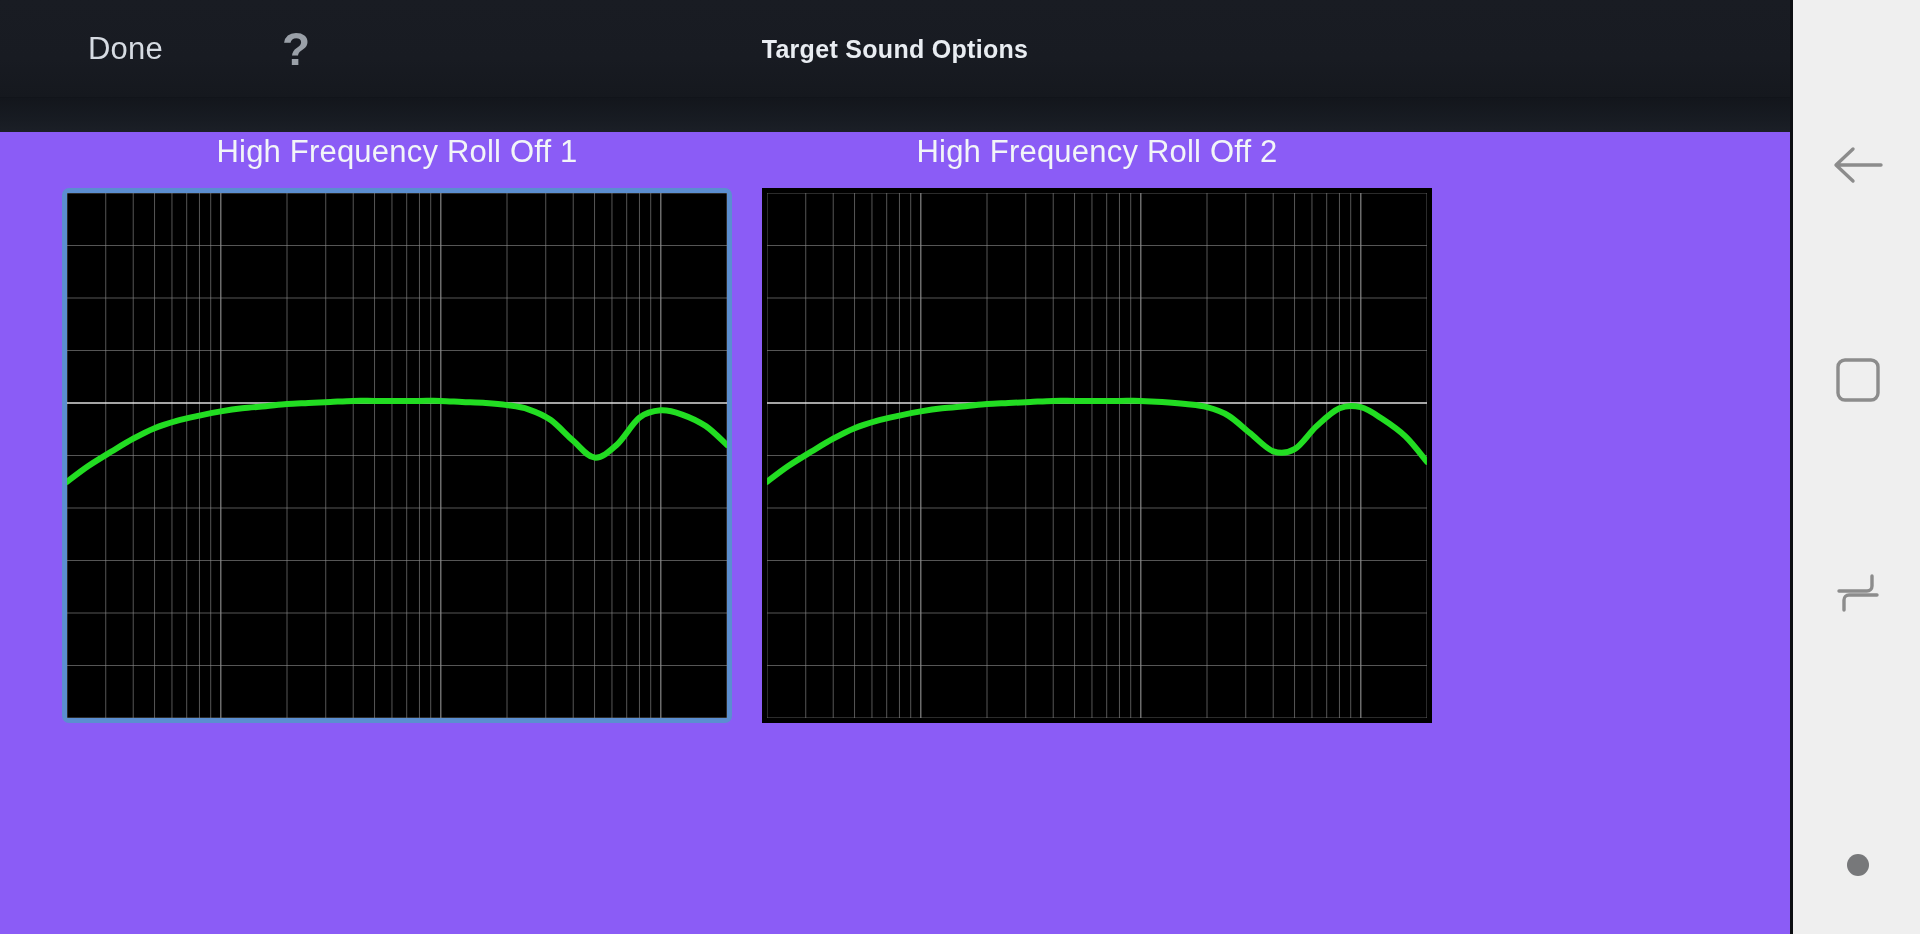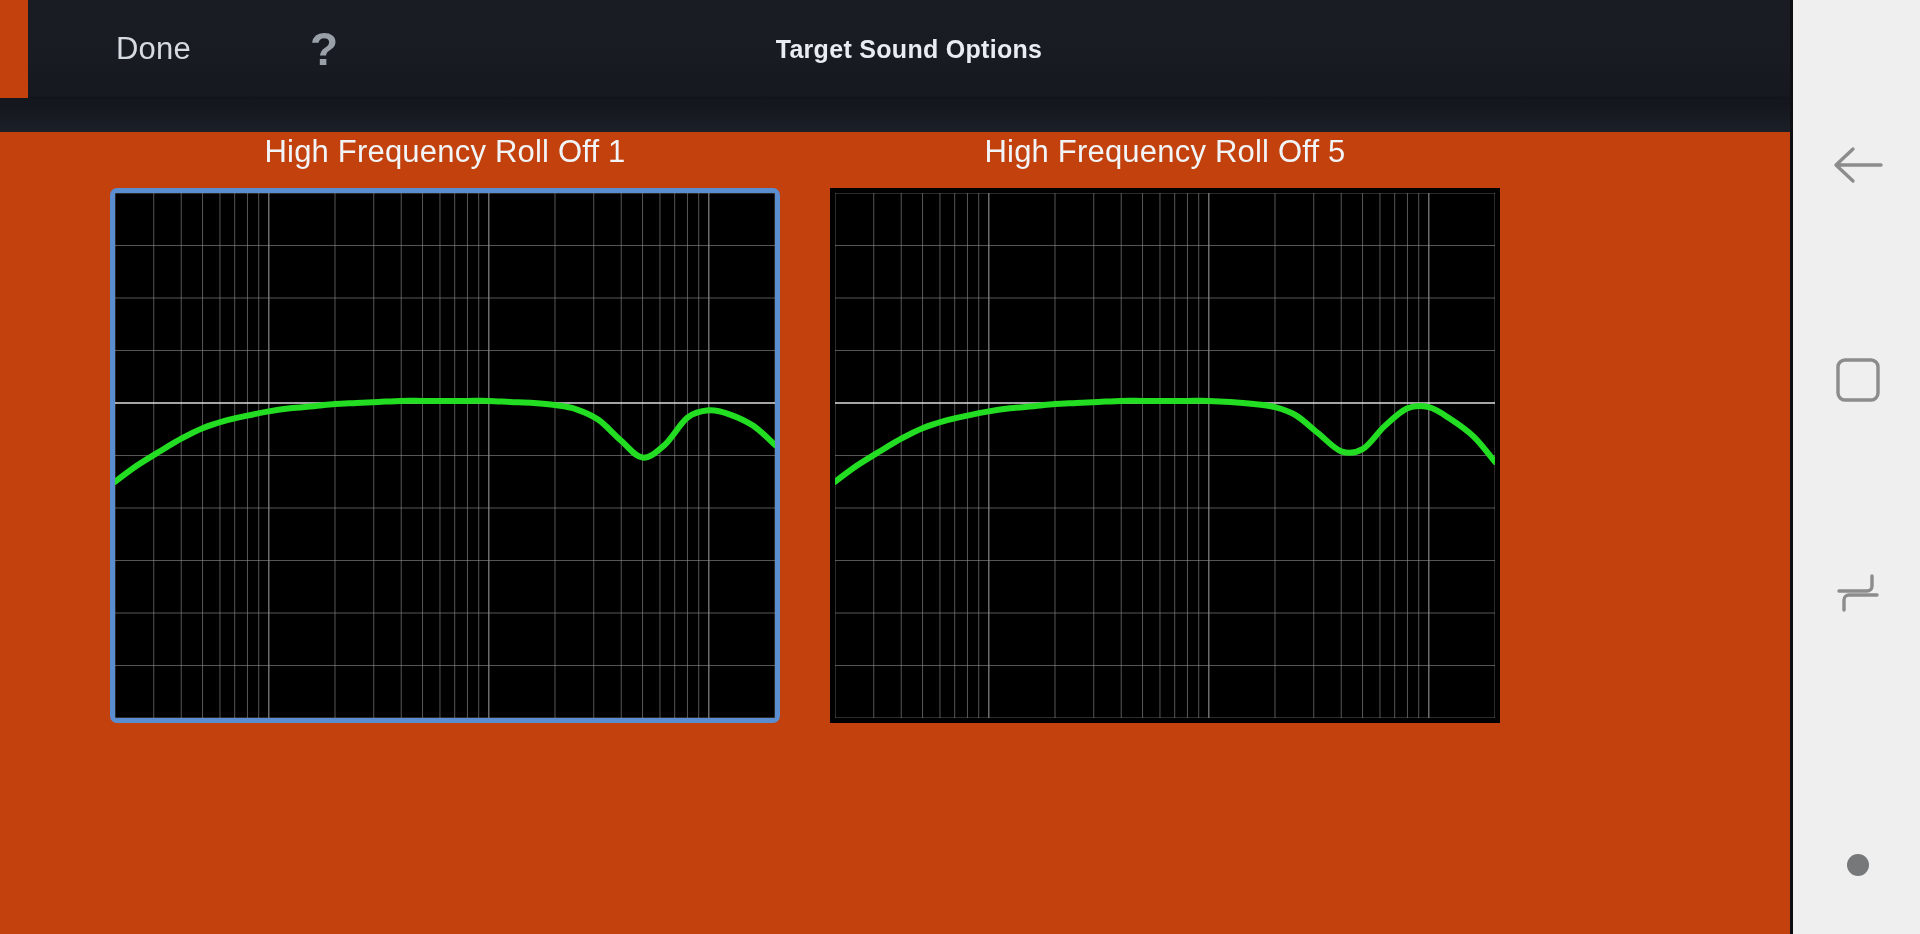--- a/index.html
+++ b/index.html
@@ -8,23 +8,22 @@
     background: #15181e;
     font-family: "Liberation Sans", sans-serif;
     overflow: hidden;
   }
   #app { position: relative; width: 1920px; height: 934px; display: flex; }
 
   
   #screen {
     position: relative;
     width: 1790px; height: 934px;
-    background: #c2410c;
+    background: #8b5cf6;
     overflow: hidden;
-    padding-left: 28px;
   }
 
   
   #header {
     position: relative;
     height: 98px; width: 100%;
     background: linear-gradient(180deg,#191c23 0%,#181b22 60%,#15181e 100%);
     border-bottom: 1px solid #11141a;
   }
   #done-btn {
@@ -46,21 +45,21 @@
   }
   #header-shadow {
     position: absolute; left:0; right:0; top: 98px; height: 34px;
     background: linear-gradient(180deg,#13161c 0%,#181c23 70%,#1b1f27 100%);
   }
 
   
   #main { position: relative; width: 100%; height: 836px; padding-top: 36px; }
   #charts { display: flex; padding-left: 62px; gap: 30px; }
 
-  .chart-block { position: relative; margin-left: 20px; }
+  .chart-block { position: relative; }
   .chart-title {
     text-align: center; font-size: 31px; color: #f2f5f8;
     margin-bottom: 14px; letter-spacing: .2px; height: 40px;
   }
   .chart-frame {
     position: relative;
     background: #000;
     padding: 0;
   }
   .chart-frame.selected {
@@ -150,21 +149,21 @@
                 <line x1="0" y1="157.5" x2="660" y2="157.5" stroke="#8a8a8a" stroke-width="1" stroke-opacity="0.62"></line>
                 <line x1="0" y1="105" x2="660" y2="105" stroke="#8a8a8a" stroke-width="1" stroke-opacity="0.62"></line>
                 <line x1="0" y1="52.5" x2="660" y2="52.5" stroke="#8a8a8a" stroke-width="1" stroke-opacity="0.62"></line>
                 <line x1="0" y1="0" x2="660" y2="0" stroke="#8a8a8a" stroke-width="1" stroke-opacity="0.62"></line>
                 <path d="M 0.00 288.75 C 3.55 286.13, 13.84 278.07, 21.32 273.00 C 28.80 267.93, 37.42 262.85, 44.91 258.30 C 52.39 253.75, 59.12 249.55, 66.23 245.70 C 73.33 241.85, 80.31 238.17, 87.55 235.20 C 94.78 232.22, 102.14 229.95, 109.63 227.85 C 117.11 225.75, 125.10 224.17, 132.45 222.60 C 139.81 221.02, 146.67 219.63, 153.77 218.40 C 160.88 217.18, 167.61 216.13, 175.09 215.25 C 182.58 214.38, 191.20 213.85, 198.68 213.15 C 206.16 212.45, 212.89 211.58, 220.00 211.05 C 227.11 210.53, 234.09 210.35, 241.32 210.00 C 248.55 209.65, 255.92 209.30, 263.40 208.95 C 270.89 208.60, 278.87 208.08, 286.23 207.90 C 293.58 207.73, 300.31 207.90, 307.55 207.90 C 314.78 207.90, 322.14 207.90, 329.63 207.90 C 337.11 207.90, 345.10 207.90, 352.45 207.90 C 359.81 207.90, 366.67 207.73, 373.77 207.90 C 380.88 208.08, 387.61 208.60, 395.09 208.95 C 402.58 209.30, 411.20 209.47, 418.68 210.00 C 426.16 210.53, 432.89 211.05, 440.00 212.10 C 447.11 213.15, 454.09 213.85, 461.32 216.30 C 468.55 218.75, 475.92 221.55, 483.40 226.80 C 490.89 232.05, 498.87 241.50, 506.23 247.80 C 513.58 254.10, 520.31 263.90, 527.55 264.60 C 534.78 265.30, 542.14 258.65, 549.63 252.00 C 557.11 245.35, 565.10 230.47, 572.45 224.70 C 579.81 218.92, 586.67 217.88, 593.77 217.35 C 600.88 216.83, 607.61 218.93, 615.09 221.55 C 622.58 224.18, 631.20 228.02, 638.68 233.10 C 646.16 238.17, 656.45 248.85, 660.00 252.00" fill="none" stroke="#22dd22" stroke-width="6" stroke-linecap="round" stroke-linejoin="round"></path>
               </svg>
           </div>
         </div>
 
         <div class="chart-block">
-          <div class="chart-title">High Frequency Roll Off 5</div>
+          <div class="chart-title">High Frequency Roll Off 2</div>
           <div class="chart-frame plain" id="frame-2">
             <svg class="plot" id="plot-2" width="660" height="525">
                 <rect x="0" y="0" width="660" height="525" fill="#000000"></rect>
                 <line x1="0" y1="0" x2="0" y2="525" stroke="#8a8a8a" stroke-width="1" stroke-opacity="0.62"></line>
                 <line x1="38.74007699224985" y1="0" x2="38.74007699224985" y2="525" stroke="#8a8a8a" stroke-width="1" stroke-opacity="0.62"></line>
                 <line x1="66.22659904607588" y1="0" x2="66.22659904607588" y2="525" stroke="#8a8a8a" stroke-width="1" stroke-opacity="0.62"></line>
                 <line x1="87.54680190784825" y1="0" x2="87.54680190784825" y2="525" stroke="#8a8a8a" stroke-width="1" stroke-opacity="0.62"></line>
                 <line x1="104.96667603832573" y1="0" x2="104.96667603832573" y2="525" stroke="#8a8a8a" stroke-width="1" stroke-opacity="0.62"></line>
                 <line x1="119.69496975706065" y1="0" x2="119.69496975706065" y2="525" stroke="#8a8a8a" stroke-width="1" stroke-opacity="0.62"></line>
                 <line x1="132.4531980921517" y1="0" x2="132.4531980921517" y2="525" stroke="#8a8a8a" stroke-width="1" stroke-opacity="0.62"></line>

